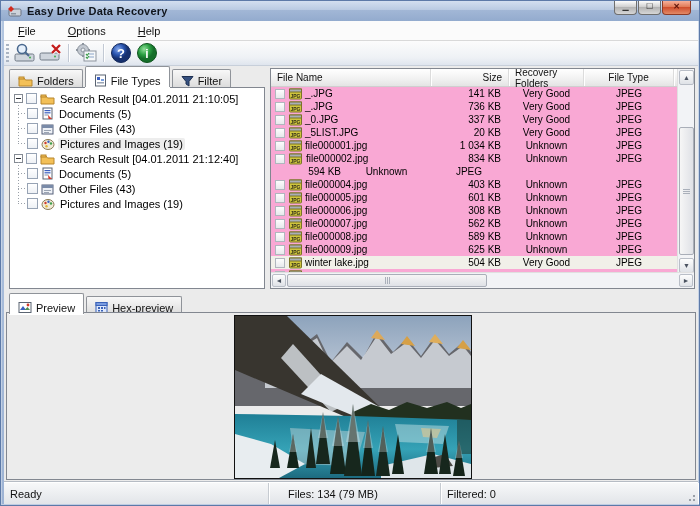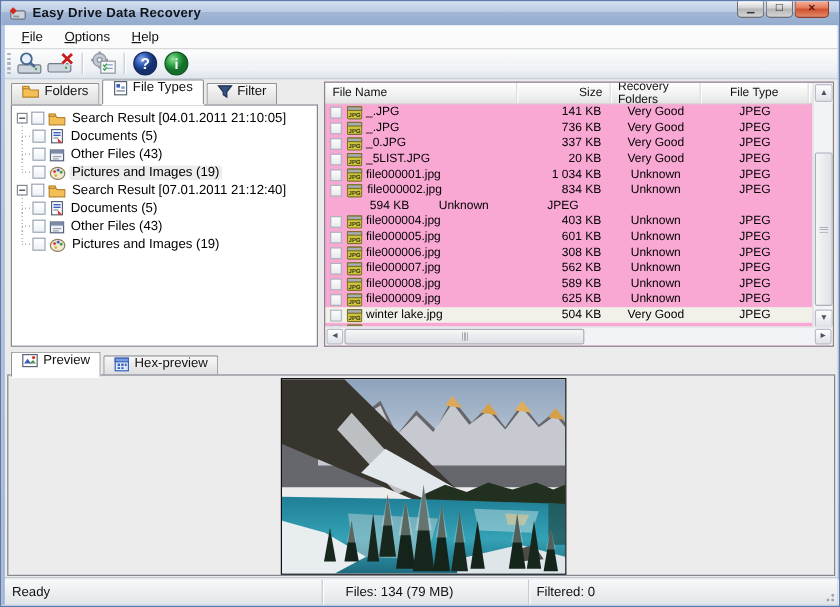--- a/index.html
+++ b/index.html
@@ -14,36 +14,36 @@
   .titlebar .title{font-size:11px;font-weight:700;color:#10151c;margin-left:5px;letter-spacing:.2px;}
   .winbtns{position:absolute;right:10px;top:0;display:flex;gap:1px;}
   .wbtn{width:23px;height:14px;border:1px solid #6e6e6e;border-top:none;
     border-radius:0 0 4px 4px;background:linear-gradient(#fdfdfd,#cfcfcf 45%,#b4b4b4 50%,#d6d6d6);
     display:flex;align-items:center;justify-content:center;font-size:8px;color:#333;line-height:1;}
   .wbtn.close{width:29px;border-color:#8d3b26;
     background:linear-gradient(#f6b09a,#e07a57 45%,#cf4f2e 50%,#e28a67);color:#5d140a;font-weight:700;}
   .wbtn .glyph{transform:translateY(-1px);}
   
   .menubar{position:absolute;left:3px;top:20px;width:694px;height:20px;background:#fbfbfb;
-    border-bottom:1px solid #d9d9d9;display:flex;align-items:center;padding-left:6px;gap:2px;}
+    border-bottom:1px solid #d9d9d9;display:flex;align-items:center;padding-left:6px;gap:16px;}
   .menu-item{font-size:11px;color:#111;padding:2px 8px;}
   
   .toolbar{position:absolute;left:3px;top:40px;width:694px;height:25px;
     background:linear-gradient(#fcfcfc,#eef1f5 70%,#dfe5ee);
     border-bottom:1px solid #c7cfda;display:flex;align-items:center;}
   .tb-grip{width:5px;height:19px;margin:0 3px 0 2px;
     background:repeating-linear-gradient(#aab4c2 0 2px,transparent 2px 4px);width:3px;}
   .tb-btn{width:26px;height:22px;display:flex;align-items:center;justify-content:center;}
   .tb-sep{width:1px;height:18px;background:#c2c9d4;box-shadow:1px 0 0 #fff;margin:0 4px;}
   
   .client{position:absolute;left:3px;top:65px;width:694px;height:416px;background:#ebebeb;}
   
   .tabbar{position:absolute;display:flex;align-items:flex-end;height:21px;}
   .tab{height:18px;border:1px solid #8f9399;border-bottom:none;border-radius:2px 2px 0 0;
-    background:linear-gradient(#f8f8f8,#dcdcdc);display:flex;align-items:flex-start;gap:4px;
+    background:linear-gradient(#f8f8f8,#dcdcdc);display:flex;align-items:flex-end;gap:4px;
     padding:0 8px;font-size:11px;color:#111;margin-right:2px;position:relative;}
   .tab.active{height:21px;background:#fff;z-index:3;box-shadow:0 1px 0 #fff;}
   
   .left-panel{position:absolute;left:5px;top:21px;width:256px;height:202px;background:#fff;
     border:1px solid #828790;overflow:hidden;z-index:2;}
   .titem{display:flex;align-items:center;height:15px;gap:3px;position:relative;}
   .titem .tlabel{font-size:11px;color:#000;white-space:nowrap;padding:0 2px;}
   .titem .tlabel.hl{background:#ededed;border-radius:2px;}
   .expander{width:9px;height:9px;border:1px solid #848a93;background:#fff;position:relative;flex:none;margin-left:4px;}
   .expander::after{content:"";position:absolute;left:1px;right:1px;top:3px;height:1px;background:#30343a;}
@@ -268,21 +268,21 @@
             </div>
           </div>
           <div class="tgroup">
             <div class="titem root">
               <span class="expander"></span>
               <span class="tcheck"></span>
               <svg width="15" height="12">
                 <path d="M1 3 h5 l1.5 2 H14 v6 H1 Z" fill="#f3c057" stroke="#b8862c"></path>
                 <rect x="1" y="2" width="5" height="2" fill="#f3c057" stroke="#b8862c"></rect>
               </svg>
-              <span class="tlabel">Search Result [07.01.2011 21:12:40]</span>
+              <span class="tlabel">Search Result [04.01.2011 21:12:40]</span>
             </div>
             <div class="tchildren">
               <div class="titem child">
                 <span class="tcheck"></span>
                 <svg width="13" height="13">
                   <rect x="2" y="1" width="9" height="11" fill="#fff" stroke="#5a6472"></rect>
                   <rect x="3.5" y="3" width="6" height="1.2" fill="#3a5fc0"></rect>
                   <rect x="3.5" y="5.2" width="6" height="1.2" fill="#3a5fc0"></rect>
                   <rect x="3.5" y="7.4" width="4" height="1.2" fill="#9aa4b4"></rect>
                   <path d="M7 8 L11 12 L7.5 12 Z" fill="#d23a2a"></path>

